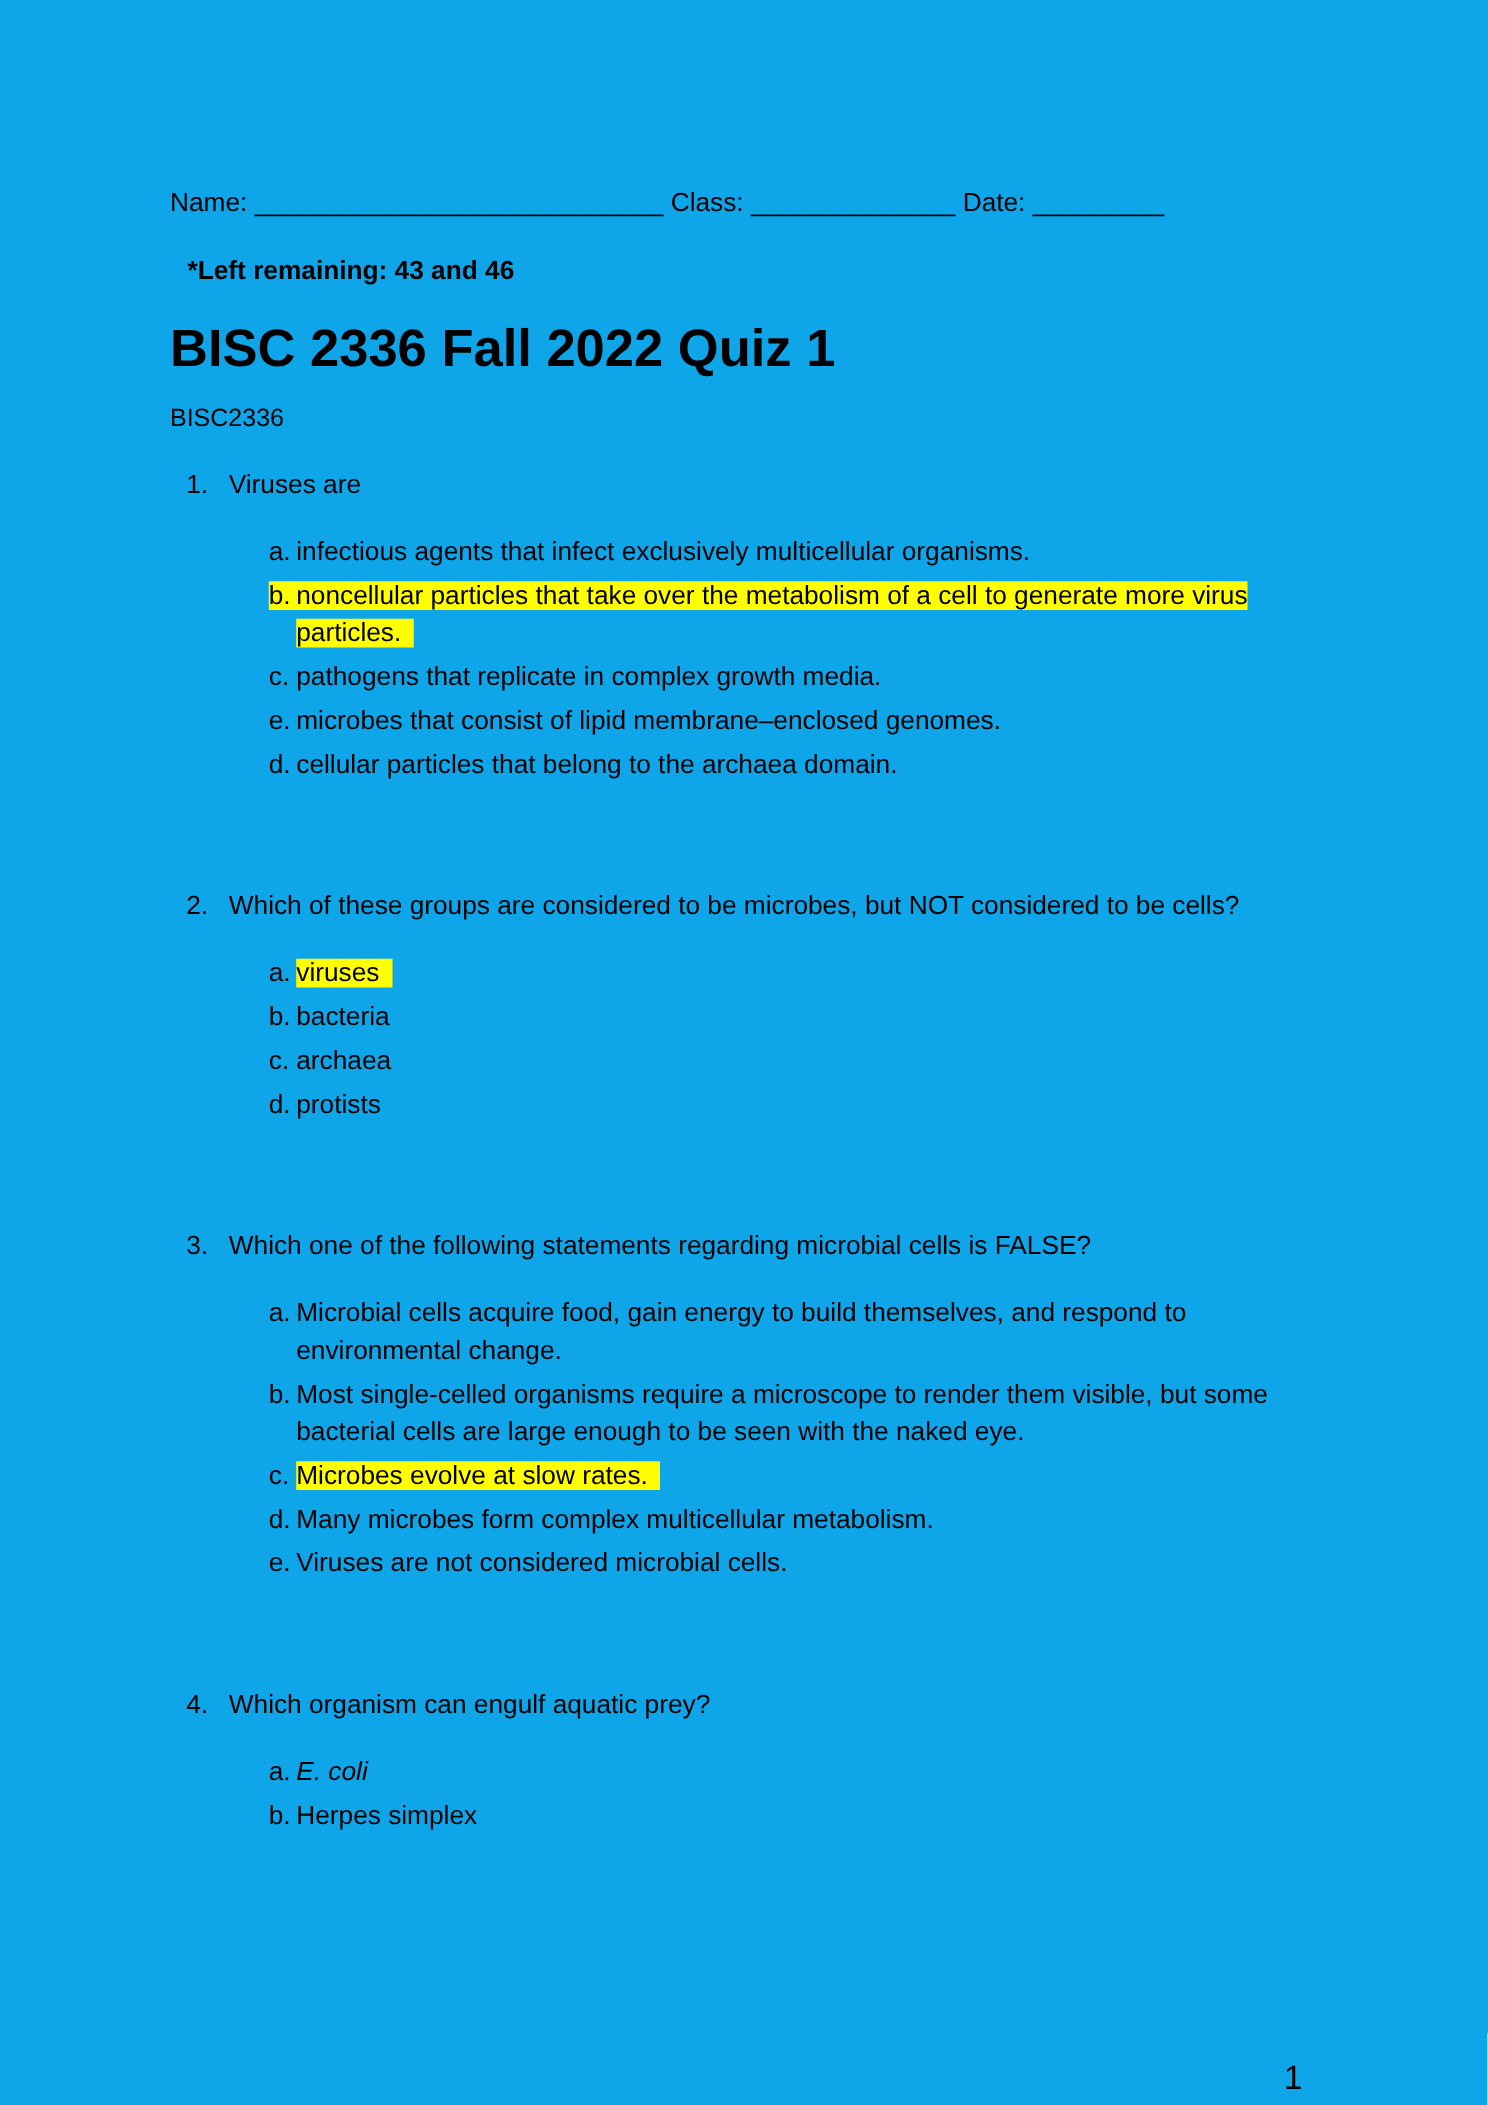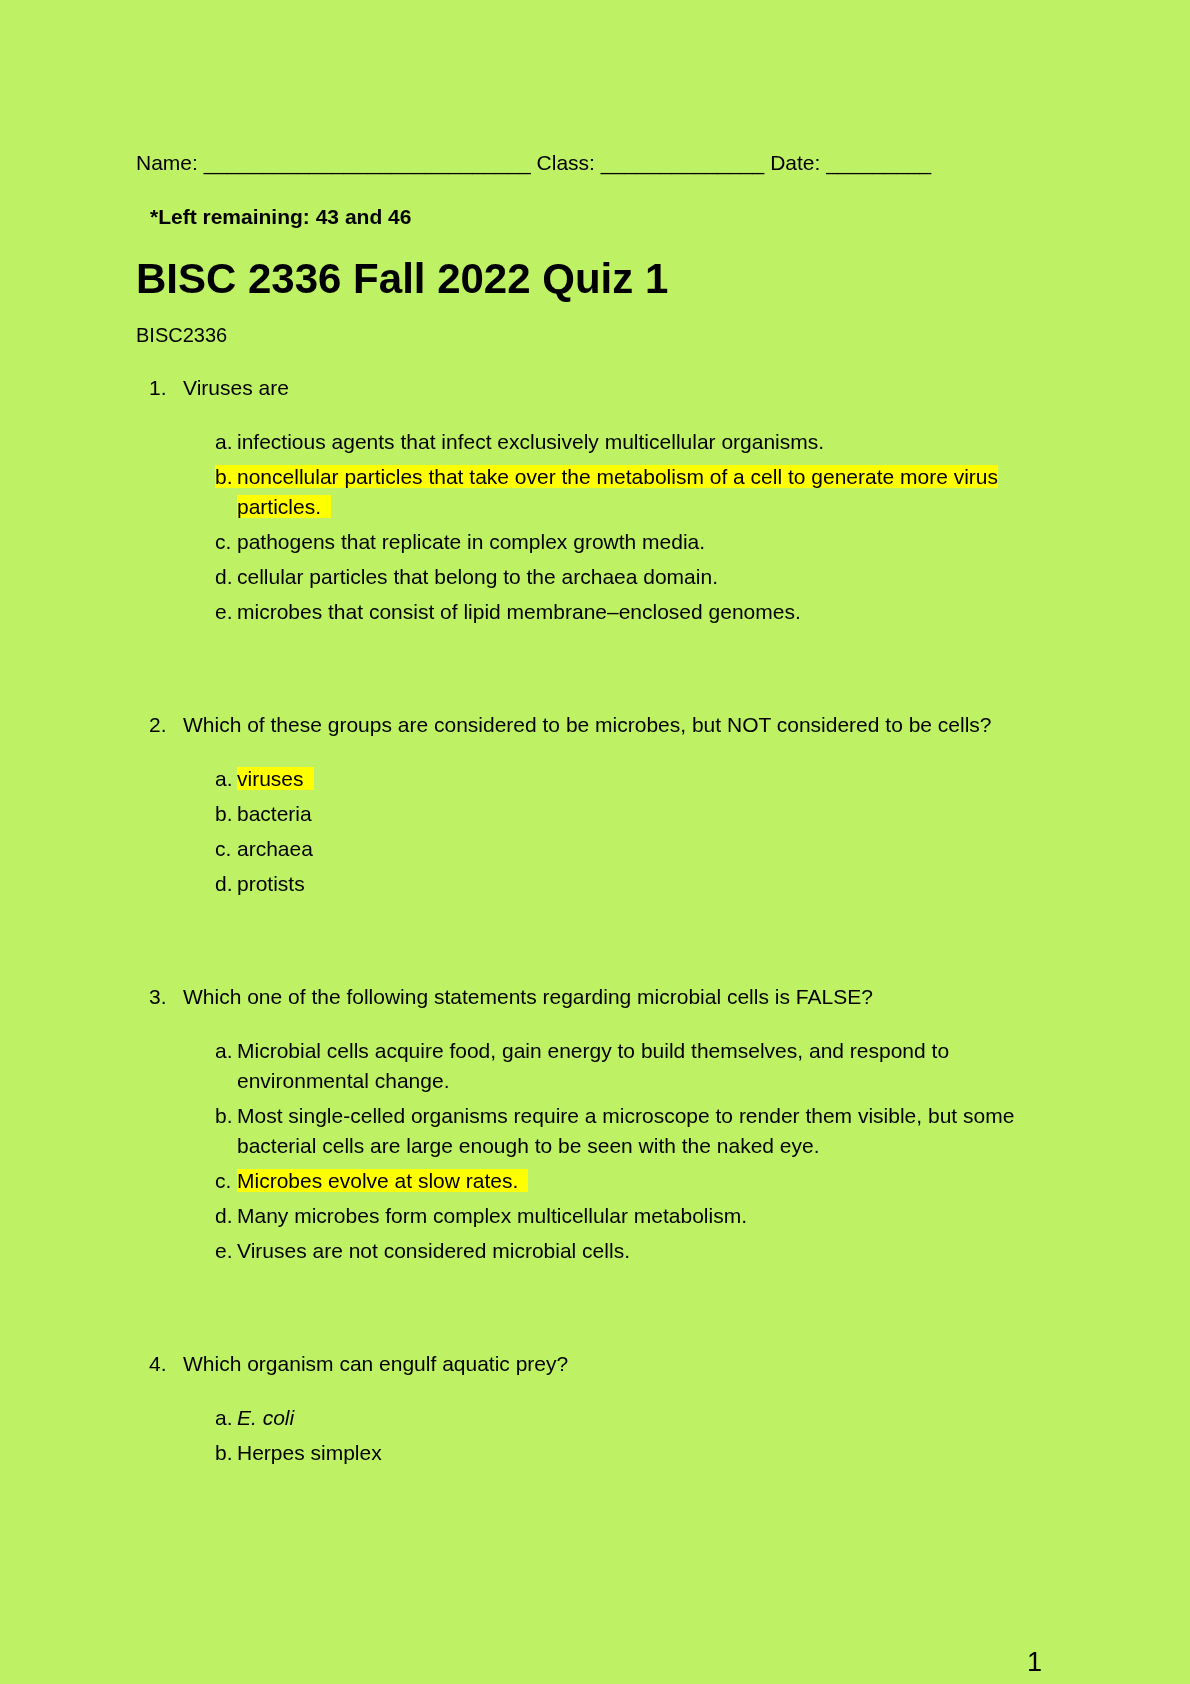--- a/index.html
+++ b/index.html
@@ -1,19 +1,19 @@
 <!DOCTYPE html>
 <html><head>
 <meta charset="utf-8">
 <style>
   html,body { margin:0; padding:0; background:#ffffff; }
   .page {
     position:relative;
     width:1190px; height:1684px;
-    background:#bef264;
+    background:#0ea5e9;
     box-sizing:border-box;
     padding:148px 0 0 136px;
     font-family:"Liberation Sans", sans-serif;
     font-size:21px; color:#000000;
     overflow:hidden;
   }
   .hdr { line-height:30px; margin:0 0 24px 0; white-space:nowrap; }
   .notice { font-weight:bold; line-height:30px; margin:0 0 26px 14px; }
   .title { font-size:42px; font-weight:bold; line-height:42px; margin:0 0 14px 0; }
   .subtitle { font-size:20px; font-weight:normal; line-height:42px; margin:0 12px 17px 0; }
@@ -37,22 +37,22 @@
   <p class="notice">*Left remaining: 43 and 46</p>
 
   <h1 class="title">BISC 2336 Fall 2022 Quiz 1</h1>
   <h2 class="subtitle">BISC2336</h2>
 
   <div class="qblock">
     <p class="q"><span class="q-num">1.</span><span>Viruses are</span></p>
     <p class="opt"><span class="opt-letter">a.</span><span>infectious agents that infect exclusively multicellular organisms.</span></p>
     <p class="opt"><mark class="hl hl-pad"><span class="opt-letter">b.</span><span>noncellular particles that take over the metabolism of a cell to generate more virus particles.</span></mark></p>
     <p class="opt"><span class="opt-letter">c.</span><span>pathogens that replicate in complex growth media.</span></p>
+    <p class="opt"><span class="opt-letter">e.</span><span>microbes that consist of lipid membrane–enclosed genomes.</span></p>
     <p class="opt"><span class="opt-letter">d.</span><span>cellular particles that belong to the archaea domain.</span></p>
-    <p class="opt"><span class="opt-letter">e.</span><span>microbes that consist of lipid membrane–enclosed genomes.</span></p>
   </div>
 
   <div class="qblock">
     <p class="q"><span class="q-num">2.</span><span>Which of these groups are considered to be microbes, but NOT considered to be cells?</span></p>
     <p class="opt"><span class="opt-letter">a.</span><mark class="hl hl-pad">viruses</mark></p>
     <p class="opt"><span class="opt-letter">b.</span><span>bacteria</span></p>
     <p class="opt"><span class="opt-letter">c.</span><span>archaea</span></p>
     <p class="opt"><span class="opt-letter">d.</span><span>protists</span></p>
   </div>
 

